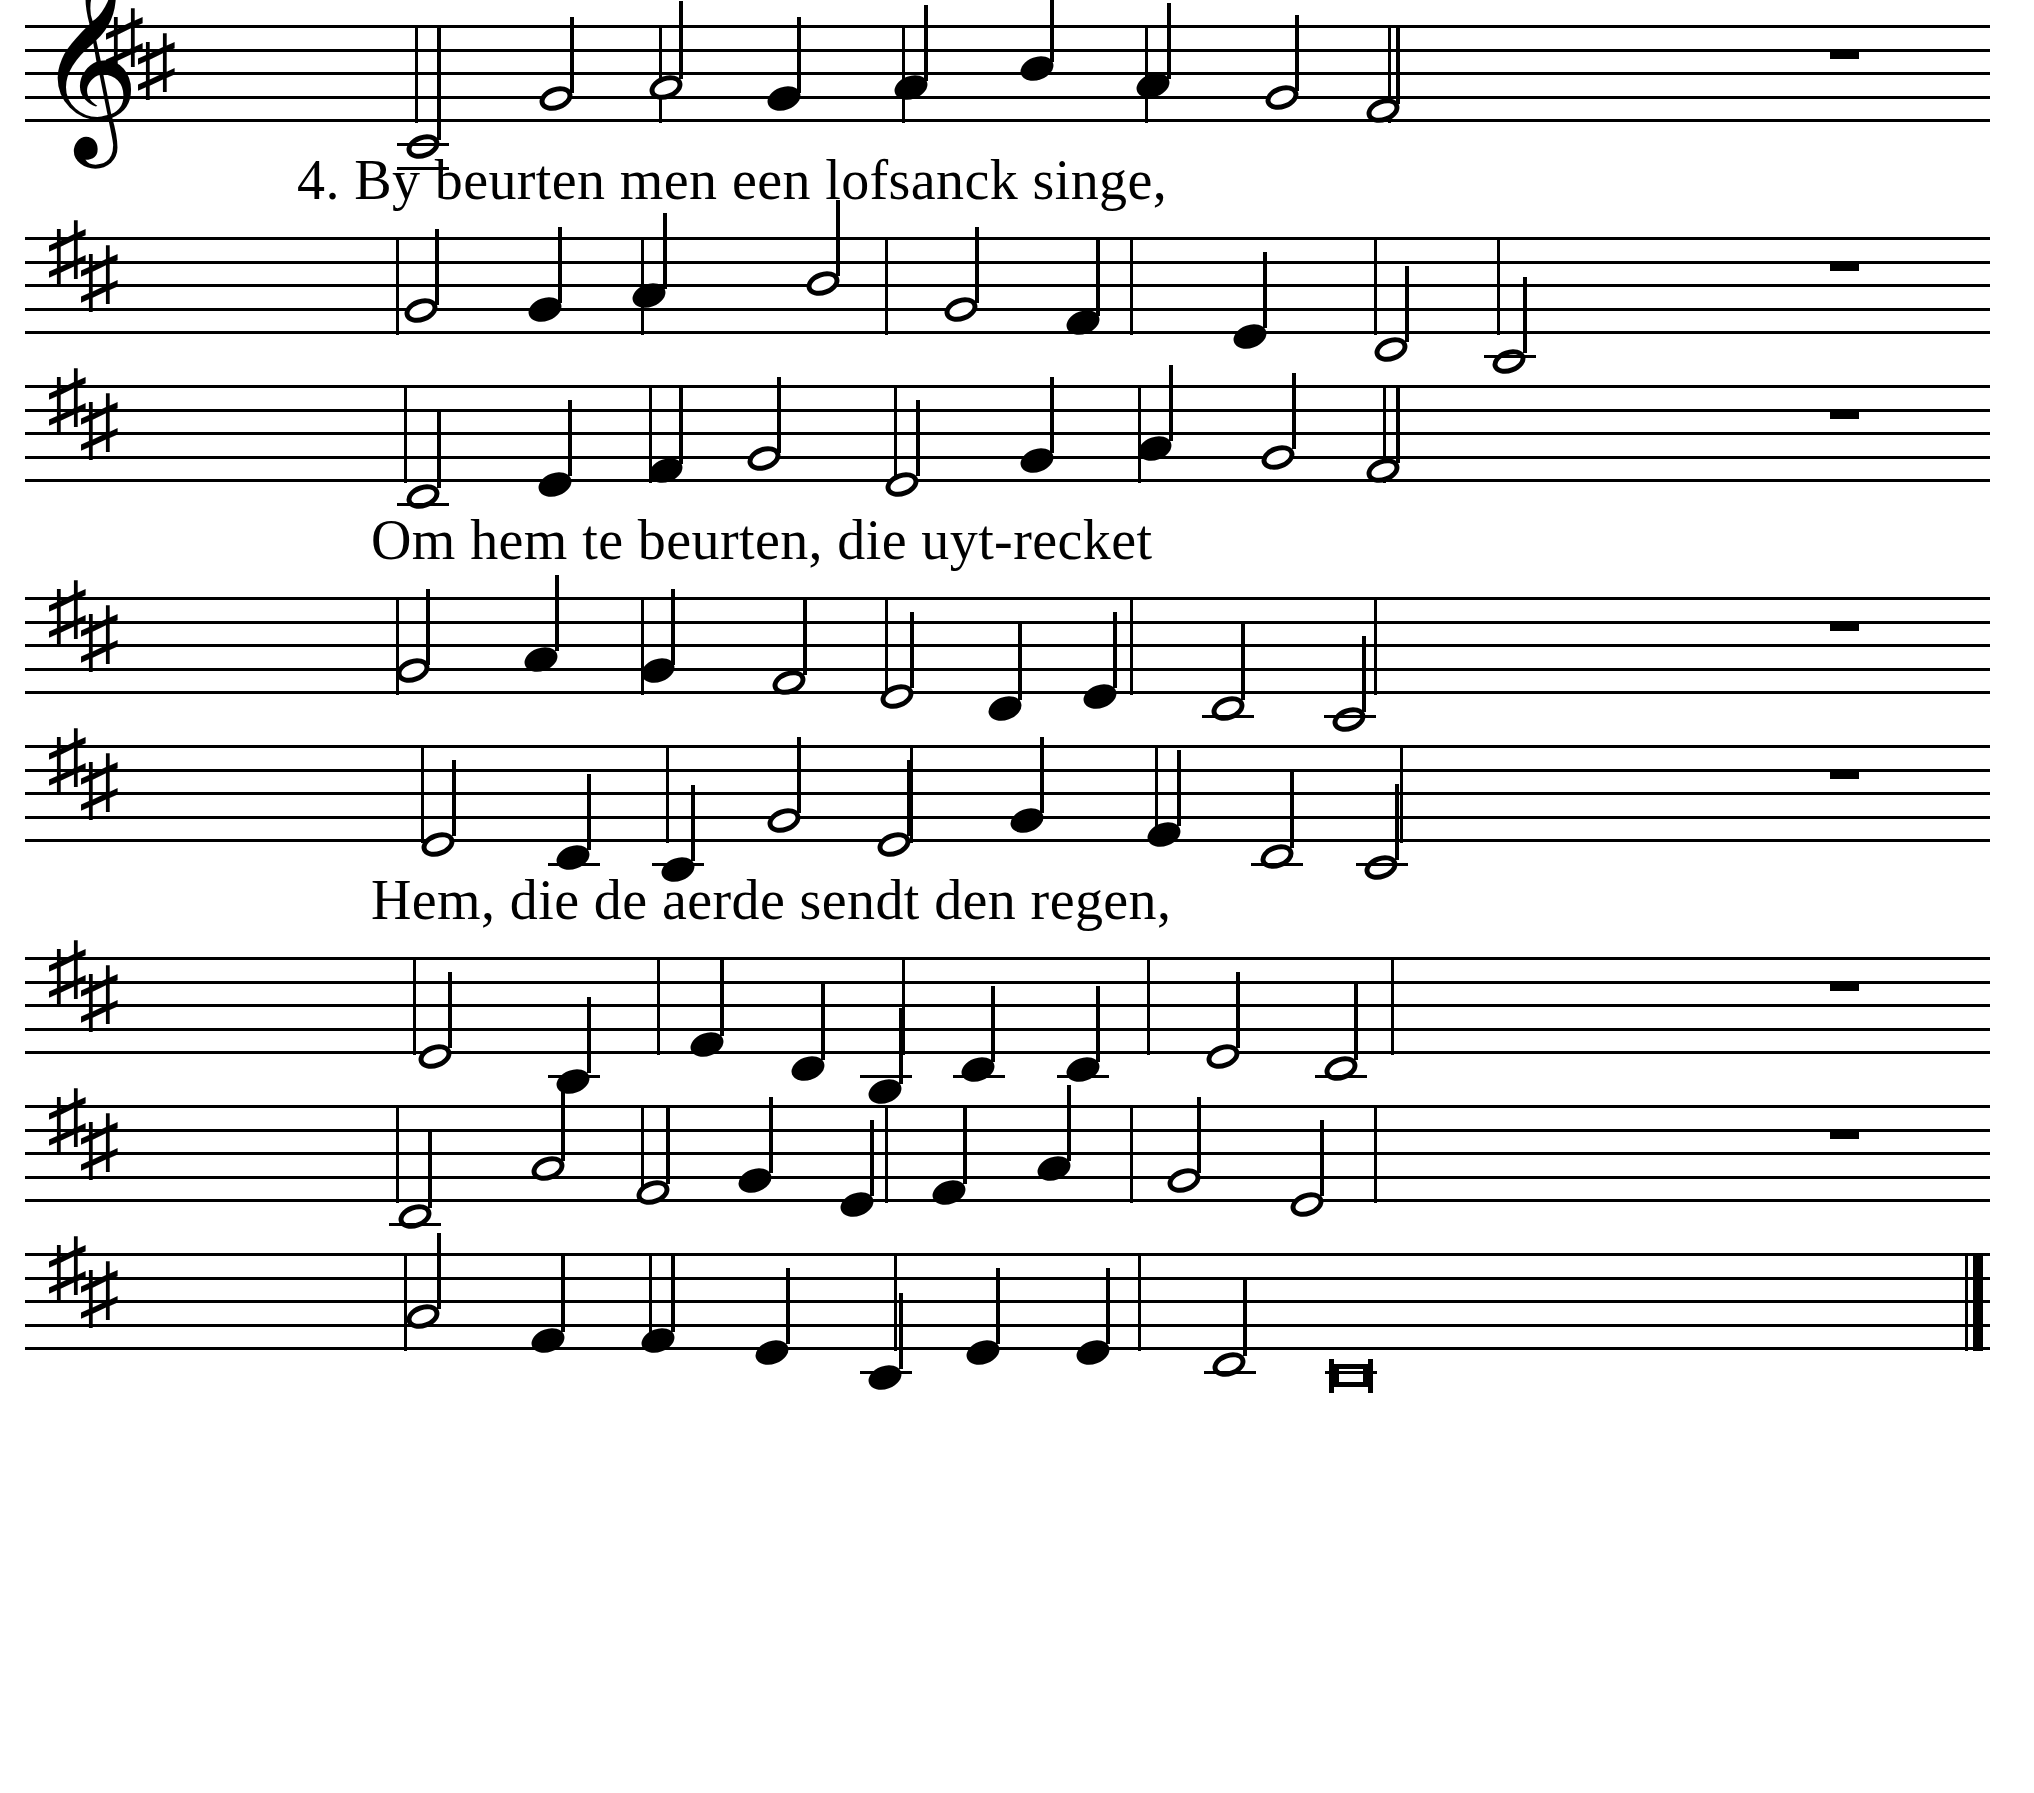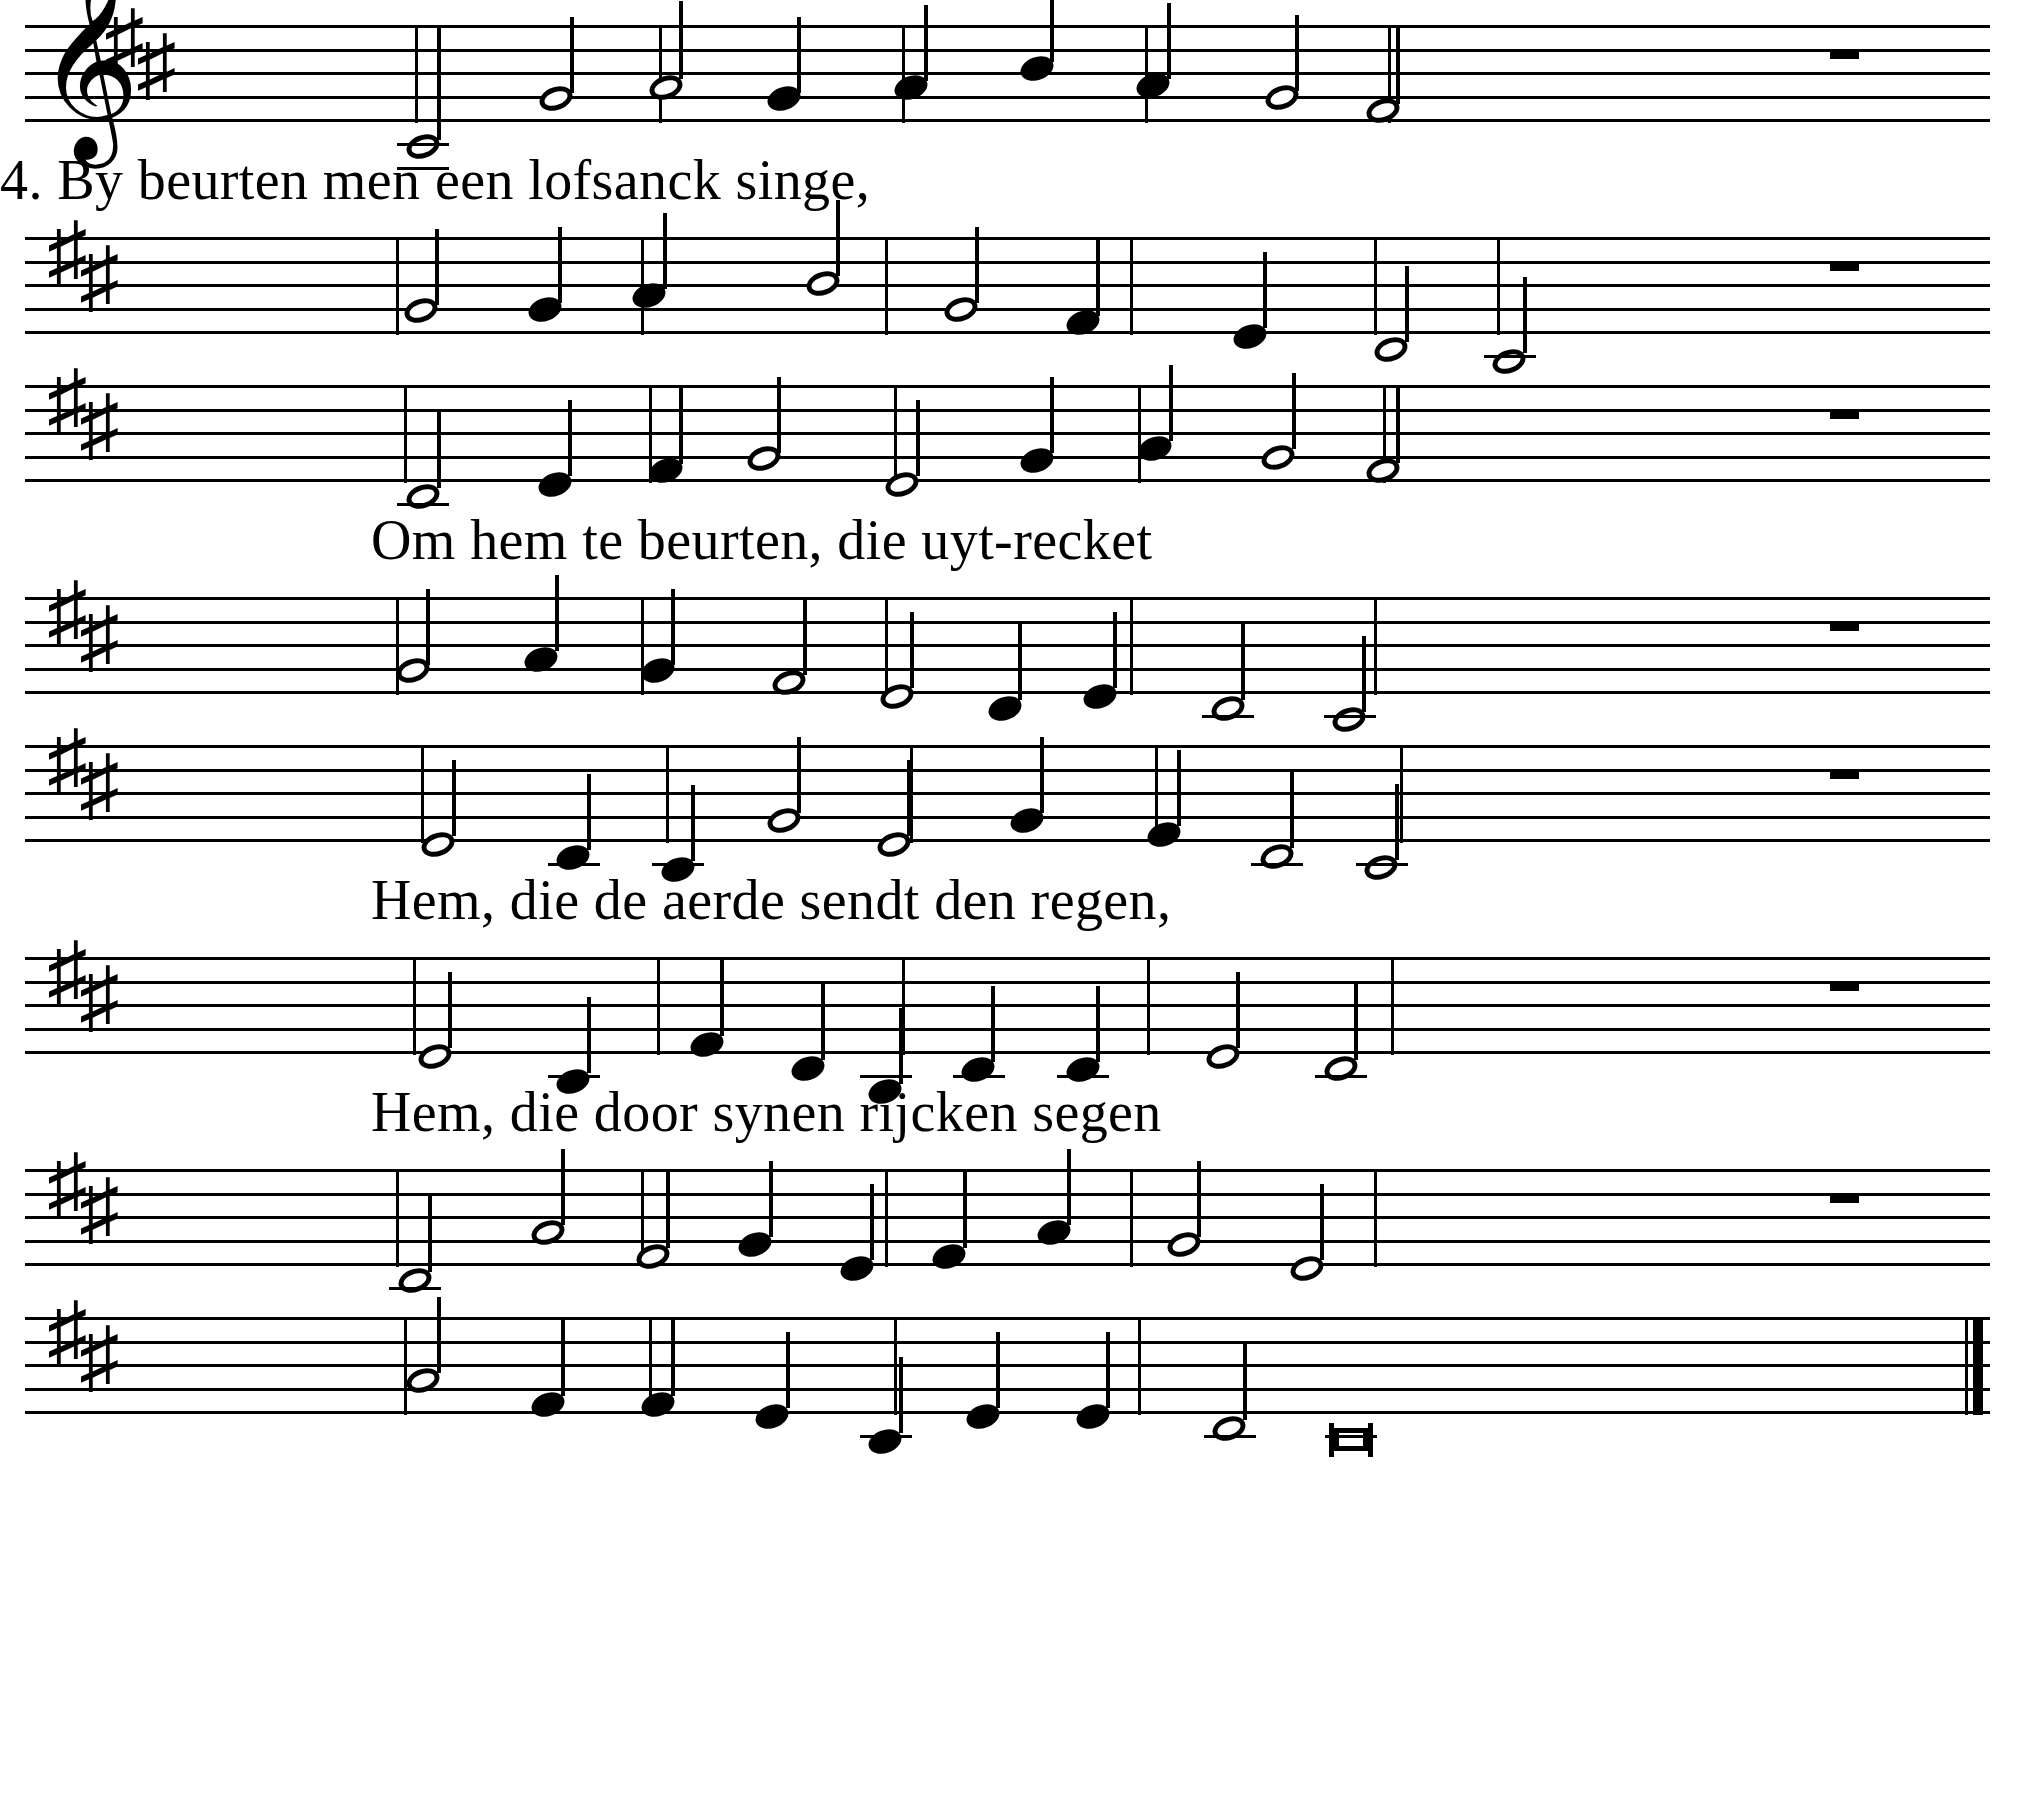--- a/index.html
+++ b/index.html
@@ -131,21 +131,21 @@
 
   
   .lyric {
     position: relative;
     font-family: "Liberation Serif", serif;
     font-size: 56px;
     letter-spacing: 0.4px;
     color: #000;
     white-space: nowrap;
   }
-  .lyric.indent-first { }
+  .lyric.indent-first { padding-left: 297px; }
   .lyric.indent { padding-left: 371px; }
 </style>
 </head>
 <body>
 
 <div class="sheet">
 
   <div class="system">
     <div class="staff-wrap">
       <div class="staff">
@@ -511,21 +511,20 @@
           <div class="stem" style="left:1211px; top:15px; height:76px;"></div>
         </div>
         <div class="note">
           <div class="head open" style="left:1299px; top:100px;"></div>
           <div class="stem" style="left:1329px; top:27px; height:76px;"></div>
           <div class="ledger" style="left:1290px; top:118px;"></div>
         </div>
         <div class="restbar" style="left:1805px; top:23.6px;"></div>
       </div>
     </div>
-    <div class="lyric indent">Hem, die door synen rijcken segen</div>
   </div>
 
   <div class="system">
     <div class="staff-wrap">
       <div class="staff">
         <div class="staff-line sl0"></div>
         <div class="staff-line sl1"></div>
         <div class="staff-line sl2"></div>
         <div class="staff-line sl3"></div>
         <div class="staff-line sl4"></div>

